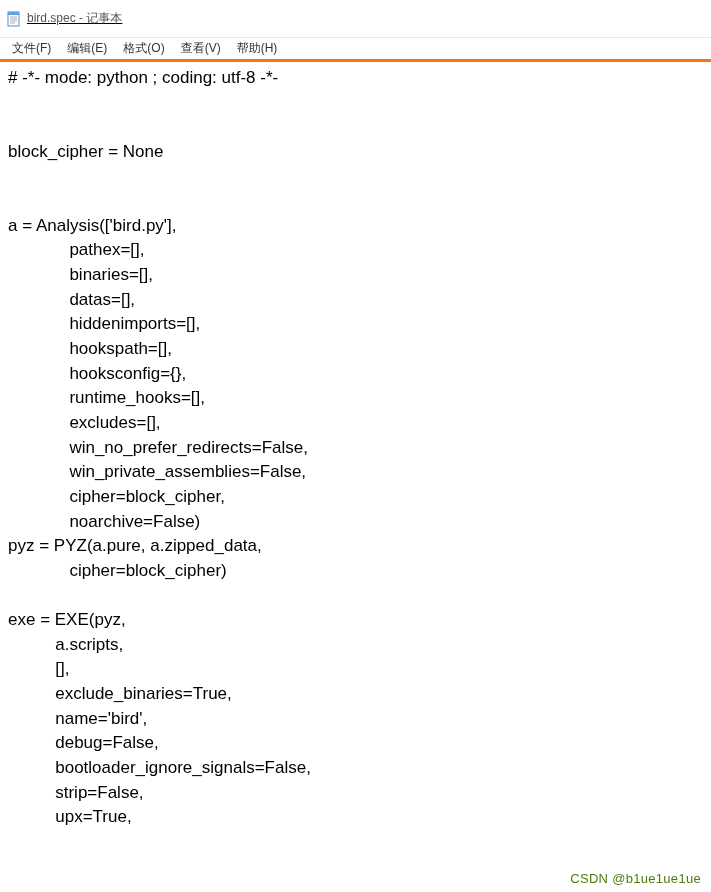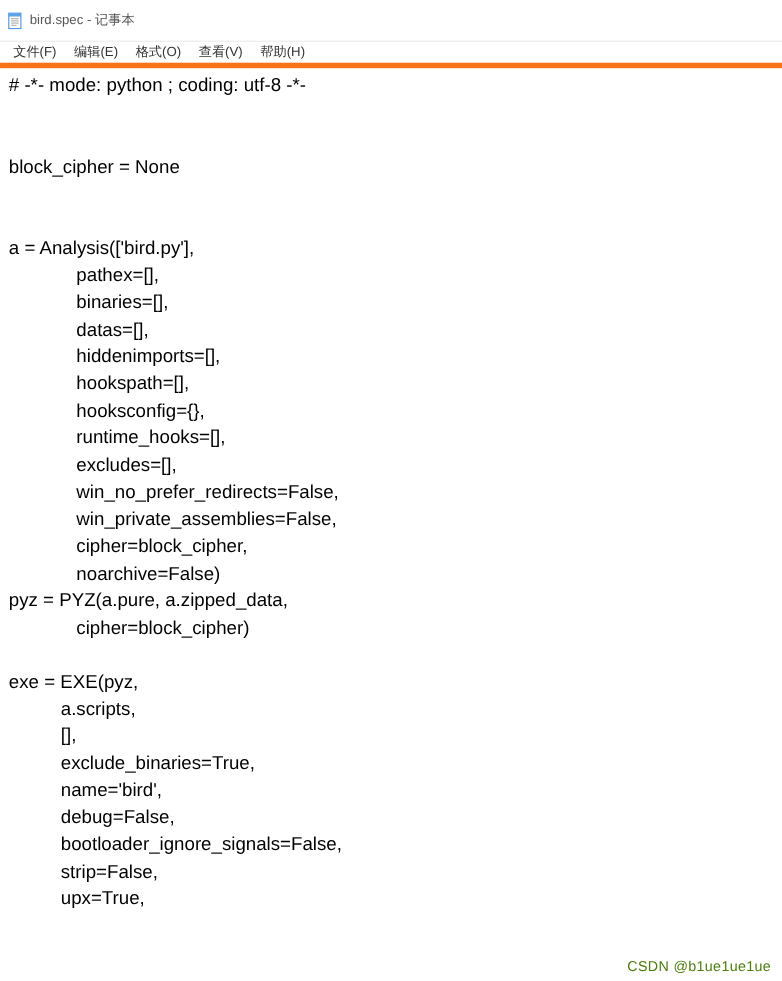--- a/index.html
+++ b/index.html
@@ -15,40 +15,41 @@
       overflow: hidden;
       position: relative;
     }
     .title-bar {
       background: #ffffff;
       height: 38px;
       display: flex;
       align-items: center;
       padding: 0 6px;
       border-bottom: 1px solid #e8e8e8;
+      text-decoration: underline;
     }
     .title-icon {
       width: 16px;
       height: 16px;
       margin-right: 5px;
       display: flex;
       align-items: center;
       justify-content: center;
     }
     .title-text {
       font-size: 12px;
       color: #555;
     }
     .menu-bar {
       background: #ffffff;
       height: 24px;
       display: flex;
       align-items: center;
       padding: 0 4px;
-      border-bottom: 5px solid #f97316;
+      border-bottom: 3px solid #f97316;
     }
     .menu-item {
       font-size: 12px;
       color: #333;
       padding: 2px 8px;
       cursor: default;
     }
     .editor-area {
       padding: 4px 8px;
       font-family: "Segoe UI", "Microsoft YaHei", sans-serif;

